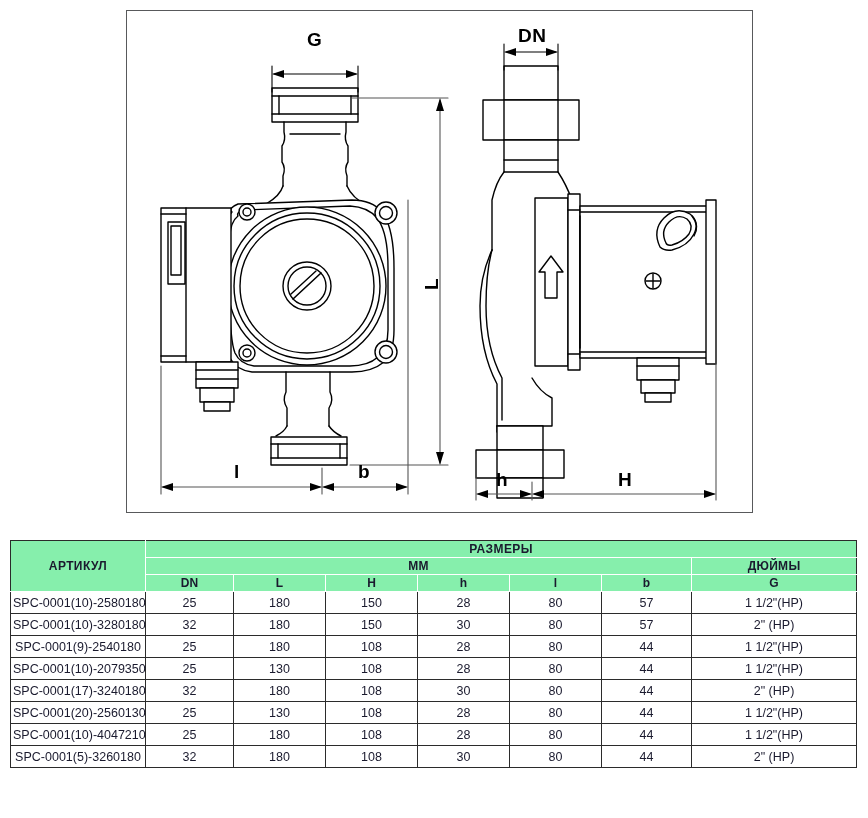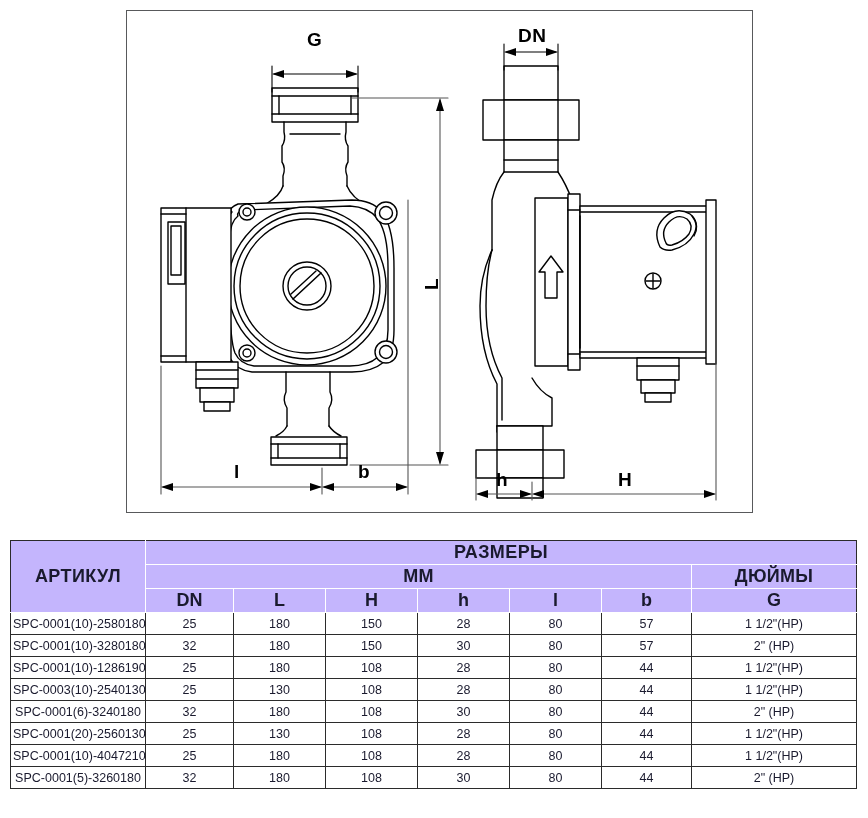--- a/index.html
+++ b/index.html
@@ -55,23 +55,23 @@
     table-layout: fixed;
     font-family: "Liberation Sans", sans-serif;
   }
   table.spec th, table.spec td {
     border: 1px solid #2b2b2b;
     text-align: center;
     vertical-align: middle;
     color: #1a1a2e;
   }
   table.spec thead th {
-    background: #c4b5fd;
+    background: #86efac;
     font-weight: bold;
-    font-size: 18px;
+    font-size: 12px;
     border-color: #ffffff;
   }
   table.spec thead th.outer-left  { border-left-color: #2b2b2b; }
   table.spec thead th.outer-right { border-right-color: #2b2b2b; }
   table.spec thead tr:first-child th { border-top-color: #2b2b2b; }
   th.article-head {
     background: #aaccea;
     font-size: 12.5px;
     letter-spacing: 0.4px;
     border-color: #2b2b2b;
@@ -357,41 +357,41 @@
             <td class="article-cell">SPC-0001(10)-3280180</td>
             <td>32</td>
             <td>180</td>
             <td>150</td>
             <td>30</td>
             <td>80</td>
             <td>57</td>
             <td>2" (HP)</td>
           </tr>
           <tr>
-            <td class="article-cell">SPC-0001(10)-1286190</td>
+            <td class="article-cell">SPC-0001(9)-2540180</td>
             <td>25</td>
             <td>180</td>
             <td>108</td>
             <td>28</td>
             <td>80</td>
             <td>44</td>
             <td>1 1/2"(HP)</td>
           </tr>
           <tr>
-            <td class="article-cell">SPC-0003(10)-2540130</td>
+            <td class="article-cell">SPC-0001(10)-2079350</td>
             <td>25</td>
             <td>130</td>
             <td>108</td>
             <td>28</td>
             <td>80</td>
             <td>44</td>
             <td>1 1/2"(HP)</td>
           </tr>
           <tr>
-            <td class="article-cell">SPC-0001(6)-3240180</td>
+            <td class="article-cell">SPC-0001(17)-3240180</td>
             <td>32</td>
             <td>180</td>
             <td>108</td>
             <td>30</td>
             <td>80</td>
             <td>44</td>
             <td>2" (HP)</td>
           </tr>
           <tr>
             <td class="article-cell">SPC-0001(20)-2560130</td>

